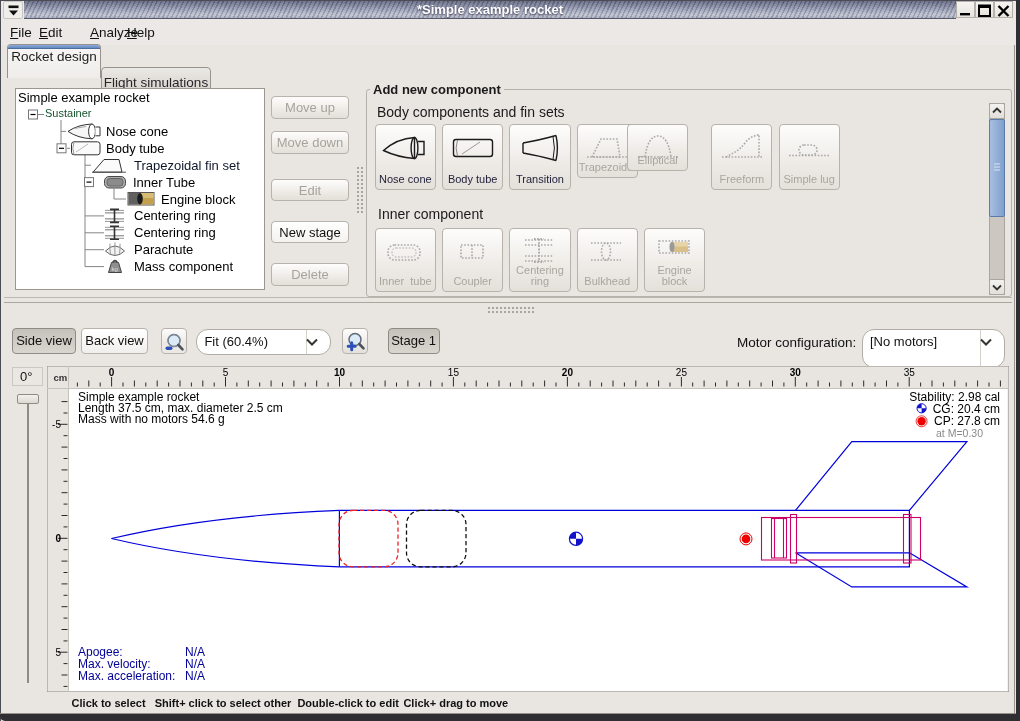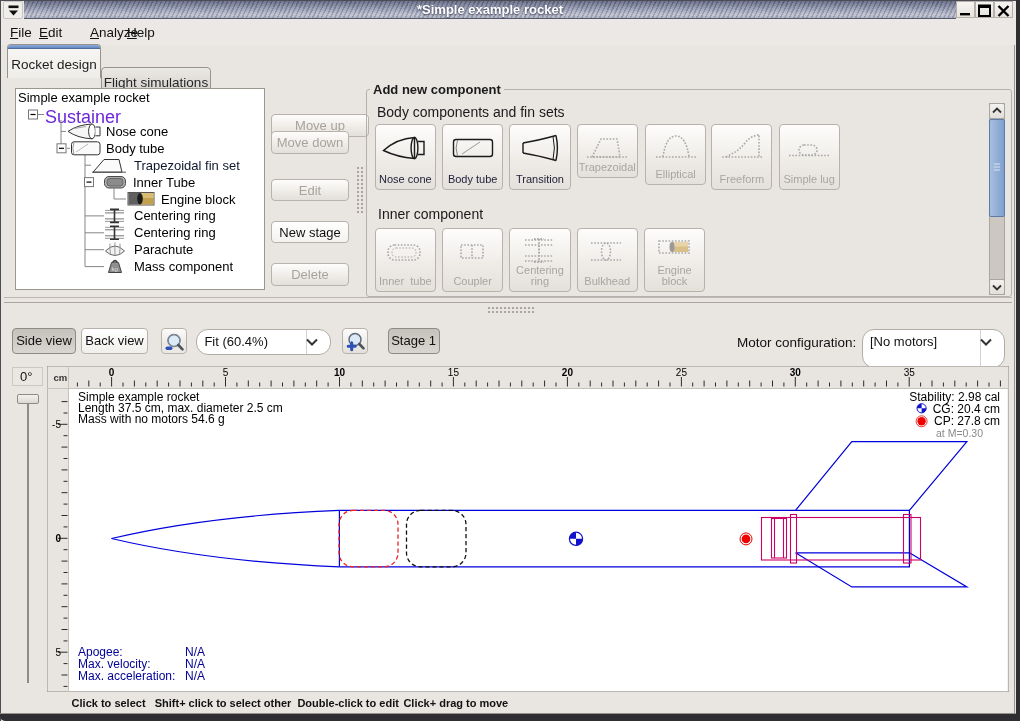--- a/index.html
+++ b/index.html
@@ -51,29 +51,29 @@
     <path d="M4.5 4 L14.5 14 M14.5 4 L4.5 14" stroke="#000" stroke-width="2.4"></path>
   </svg>
 <div class="a" style="left:1px;top:19px;width:1015px;height:26px;background:#ebe8e5"></div>
 <div class="a" style="left:10px;top:25px;font-size:13.5px;color:#111"><u>F</u>ile</div>
 <div class="a" style="left:39px;top:25px;font-size:13.5px;color:#111"><u>E</u>dit</div>
 <div class="a" style="left:90px;top:25px;font-size:13.5px;color:#111"><u>A</u>nalyze</div>
 <div class="a" style="left:127px;top:25px;font-size:13.5px;color:#111"><u>H</u>elp</div>
 <div class="a" style="left:7px;top:44px;width:94px;height:34px;border:1px solid #97928b;border-bottom:none;
  border-radius:4px 4px 0 0;background:linear-gradient(#f7f6f4,#efedea);overflow:hidden">
  <div style="height:4px;background:linear-gradient(#8cabdb,#6288c2);border-bottom:1px solid #4e6f9e"></div>
- <div style="text-align:center;font-size:13.5px;color:#1c1c1c;margin-top:8px;white-space:nowrap">Rocket design</div>
+ <div style="text-align:center;font-size:13.5px;color:#1c1c1c;white-space:nowrap">Rocket design</div>
   </div>
 <div class="a" style="left:101px;top:47px;width:110px;height:31px;border:1px solid #97928b;
  border-radius:4px 4px 0 0;background:linear-gradient(#ebe9e5,#d2cec8);margin-top:20px;">
  <div style="text-align:center;font-size:13.5px;color:#26262a;margin-top:7px;white-space:nowrap">Flight simulations</div>
   </div>
 <div class="a" style="left:15px;top:88px;width:250px;height:202px;background:#fff;border:1px solid #9b978f"></div>
 <div class="a" style="left:18px;top:90.1px;font-size:13px;color:#000;white-space:nowrap">Simple example rocket</div>
-<div class="a" style="left:45px;top:107.0px;font-size:18px;color:#6d28d9;white-space:nowrap">Sustainer</div>
+<div class="a" style="left:45px;top:107.0px;font-size:11px;color:#14532d;white-space:nowrap">Sustainer</div>
 <div class="a" style="left:106px;top:123.9px;font-size:13px;color:#000;white-space:nowrap">Nose cone</div>
 <div class="a" style="left:106px;top:140.8px;font-size:13px;color:#000;white-space:nowrap">Body tube</div>
 <div class="a" style="left:134px;top:157.7px;font-size:13px;color:#0f172a;white-space:nowrap">Trapezoidal fin set</div>
 <div class="a" style="left:133px;top:174.6px;font-size:13px;color:#000;white-space:nowrap">Inner Tube</div>
 <div class="a" style="left:161px;top:191.5px;font-size:13px;color:#000;white-space:nowrap">Engine block</div>
 <div class="a" style="left:134px;top:208.4px;font-size:13px;color:#000;white-space:nowrap">Centering ring</div>
 <div class="a" style="left:134px;top:225.3px;font-size:13px;color:#000;white-space:nowrap">Centering ring</div>
 <div class="a" style="left:134px;top:242.2px;font-size:13px;color:#000;white-space:nowrap">Parachute</div>
 <div class="a" style="left:134px;top:259.1px;font-size:13px;color:#000;white-space:nowrap">Mass component</div>
 <svg class="a" style="left:16px;top:88px" width="248" height="202" viewBox="0 0 248 202">
@@ -139,21 +139,21 @@
     <g stroke="#666" stroke-width="1" fill="#f2f2f2">
       <path d="M89.5 163 Q99 153 108.5 163 Q104 167.5 99 167.5 Q94 167.5 89.5 163 Z"></path>
       <path d="M94 155.6 Q93.5 161 94.5 165.8 M99 154.4 Q98.6 161 99 167.4 M104 155.6 Q104.3 161 103.5 165.8" fill="none" stroke="#999"></path>
     </g>
     <g>
       <path d="M92.5 184.5 L95.5 174.5 Q99 173 102.5 174.5 L105.5 184.5 Z" fill="#8f8f8f" stroke="#444"></path>
       <path d="M96.5 174.5 q2.5 -4 5 0" fill="none" stroke="#444" stroke-width="1.3"></path>
       <text x="95.5" y="183" font-size="6" fill="#dddddd" font-family="Liberation Sans">kg</text>
     </g>
   </svg>
-<div class="btn dis" style="left:271px;top:114px;width:98px;height:22.5px;line-height:21px">Move up</div>
+<div class="btn dis" style="left:271px;top:96px;width:78px;height:22.5px;line-height:21px">Move up</div>
 <div class="btn dis" style="left:271px;top:131px;width:78px;height:22.5px;line-height:21px">Move down</div>
 <div class="btn dis" style="left:271px;top:178.8px;width:78px;height:22.5px;line-height:21px">Edit</div>
 <div class="btn" style="left:271px;top:220.9px;width:78px;height:22.5px;background:linear-gradient(#ffffff,#f4f2ef);line-height:21px">New stage</div>
 <div class="btn dis" style="left:271px;top:263px;width:78px;height:22.5px;line-height:21px">Delete</div>
 <div class="a" style="left:356px;top:166px;width:9px;height:48px;background-image:radial-gradient(circle,#a9a59e 1px,transparent 1.2px);background-size:4px 4px"></div>
 <div class="a" style="left:4px;top:297px;width:1008px;height:1px;background:#bcb8b1"></div>
 <div class="a" style="left:4px;top:302px;width:1008px;height:1px;background:#aaa69f"></div>
 <div class="a" style="left:487px;top:306px;width:48px;height:8px;background-image:radial-gradient(circle,#a9a59e 1px,transparent 1.2px);background-size:4px 4px"></div>
 <div class="a" style="left:366px;top:89px;width:646px;height:208px;border:1px solid #b5b1aa;border-radius:3px"></div>
 <div class="a" style="left:370px;top:82px;background:#e9e6e2;padding:0 3px;font-size:13px;font-weight:bold;color:#1a1a1a">Add new component</div>
@@ -193,21 +193,21 @@
   </div>
 <div class="cbtn dis" style="left:576.6px;top:123.8px;width:61.3px;height:54px">
     <svg style="position:absolute;left:50%;top:5px;margin-left:-23px" width="46" height="36" viewBox="0 0 46 36">
       <g stroke="#a9a9a9" fill="none" stroke-width="1.6" stroke-dasharray="1.6,1.6">
         <path d="M8 27 L17 9 L33 9 L36 27 Z"></path>
         <path d="M3 27 L43 27" stroke-dasharray="1.6,1.6"></path>
       </g>
     </svg>
     <div class="lbl">Trapezoidal</div>
   </div>
-<div class="cbtn dis" style="left:645px;top:123.8px;width:61.3px;height:61px">
+<div class="cbtn dis" style="left:627px;top:123.8px;width:61.3px;height:47px">
     <svg style="position:absolute;left:50%;top:5px;margin-left:-23px" width="46" height="36" viewBox="0 0 46 36">
       <g stroke="#a9a9a9" fill="none" stroke-width="1.6" stroke-dasharray="1.6,1.6">
         <path d="M10 27 Q13 6 23 6 Q33 6 36 27"></path>
         <path d="M3 27 L43 27"></path>
       </g>
     </svg>
     <div class="lbl">Elliptical</div>
   </div>
 <div class="cbtn dis" style="left:711.2px;top:123.8px;width:61.3px;height:65.8px">
     <svg style="position:absolute;left:50%;top:5px;margin-left:-23px" width="46" height="36" viewBox="0 0 46 36">

